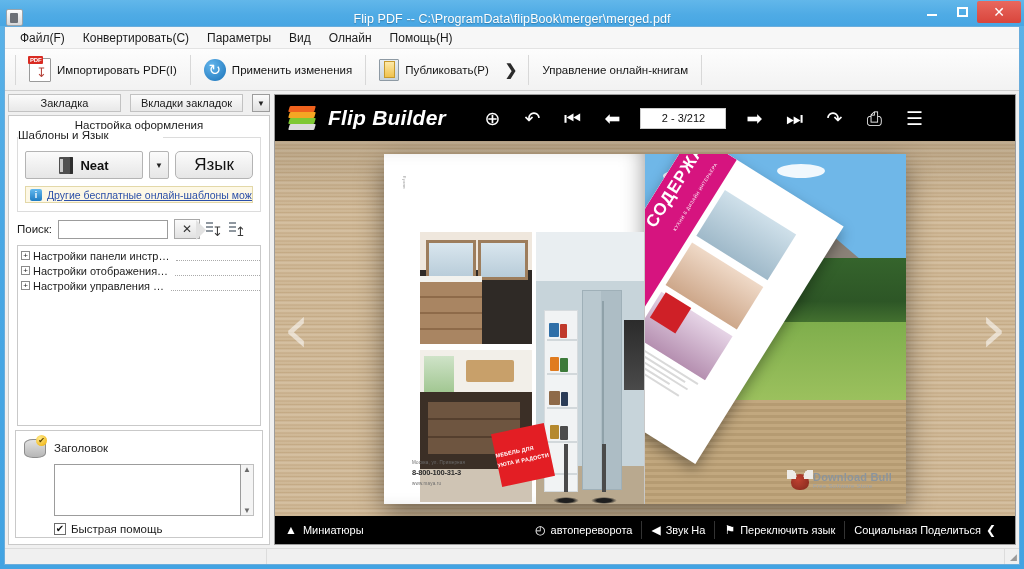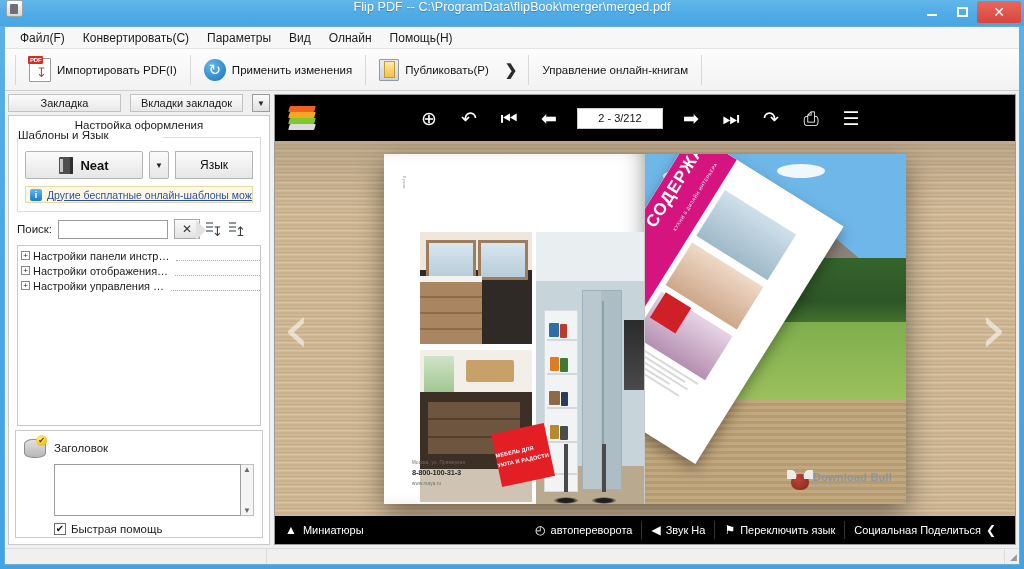--- a/index.html
+++ b/index.html
@@ -11,21 +11,21 @@
   .app {
     position: relative; width: 1024px; height: 569px;
     background: linear-gradient(180deg,#5cb3e8 0%,#4aa8e4 40%,#42a3e2 100%);
     padding: 0;
   }
 
   
   .titlebar {
     position: relative; height: 26px; width: 100%;
     background: linear-gradient(180deg,#62b7ea 0%,#4fabe5 55%,#47a6e3 100%);
-    display: flex; align-items: flex-start;
+    display: flex; align-items: flex-end;
   }
   .title-icon {
     width: 17px; height: 17px; margin-left: 6px; border-radius: 2px;
     background: linear-gradient(180deg,#fdfdfd 0%,#d8d8d8 100%);
     border: 1px solid #9aa4ab; position: relative;
   }
   .title-icon::after {
     content:""; position:absolute; left:3px; top:3px; width:8px; height:10px;
     background:#6d7177; border-radius:1px;
   }
@@ -173,23 +173,23 @@
     content:""; position:absolute; left:1px; top:2px; width:3px; height:13px; background:#c9c9c9;
   }
   .btn-drop-small {
     width: 20px; height: 28px; background: linear-gradient(180deg,#fbfbfb 0%,#e6e6e6 100%);
     border: 1px solid #b4b4b4; border-radius: 2px;
     display: flex; align-items: center; justify-content: center;
     font-size: 8px; color: #222; cursor: default;
   }
   .btn-lang {
     width: 78px; height: 28px; background: linear-gradient(180deg,#fbfbfb 0%,#e6e6e6 100%);
-    border: 1px solid #b4b4b4; border-radius: 0;
+    border: 1px solid #b4b4b4; border-radius: 5px;
     display: flex; align-items: center; justify-content: center;
-    font-size: 12px; color: #111; cursor: default;
+    font-size: 17px; color: #111; cursor: default;
   }
   .info-bar {
     margin-top: 7px; height: 17px; background: #fdf8e6; border: 1px solid #e3d8a8;
     display: flex; align-items: center; gap: 5px; padding: 0 4px; overflow: hidden;
   }
   .ico-info {
     width: 12px; height: 12px; background: linear-gradient(180deg,#63b9ef,#1f7cc2);
     border-radius: 2px; color: #fff; font-size: 9px; font-weight: bold;
     display: flex; align-items: center; justify-content: center; flex: none;
   }
@@ -705,20 +705,21 @@
       <div class="viewer">
 
         <div class="fb-toolbar">
           <div class="fb-logo">
             <span class="logo-mark">
                 <i></i>
                 <i></i>
                 <i></i>
                 <i></i>
               </span>
+            <span class="logo-text">Flip Builder</span>
           </div>
           <div class="fb-nav">
             <span class="fb-ico">⊕</span>
             <span class="fb-ico">↶</span>
             <span class="fb-ico">⏮</span>
             <span class="fb-ico">⬅</span>
             <span class="fb-page">2 - 3/212</span>
             <span class="fb-ico">➡</span>
             <span class="fb-ico">⏭</span>
             <span class="fb-ico">↷</span>

